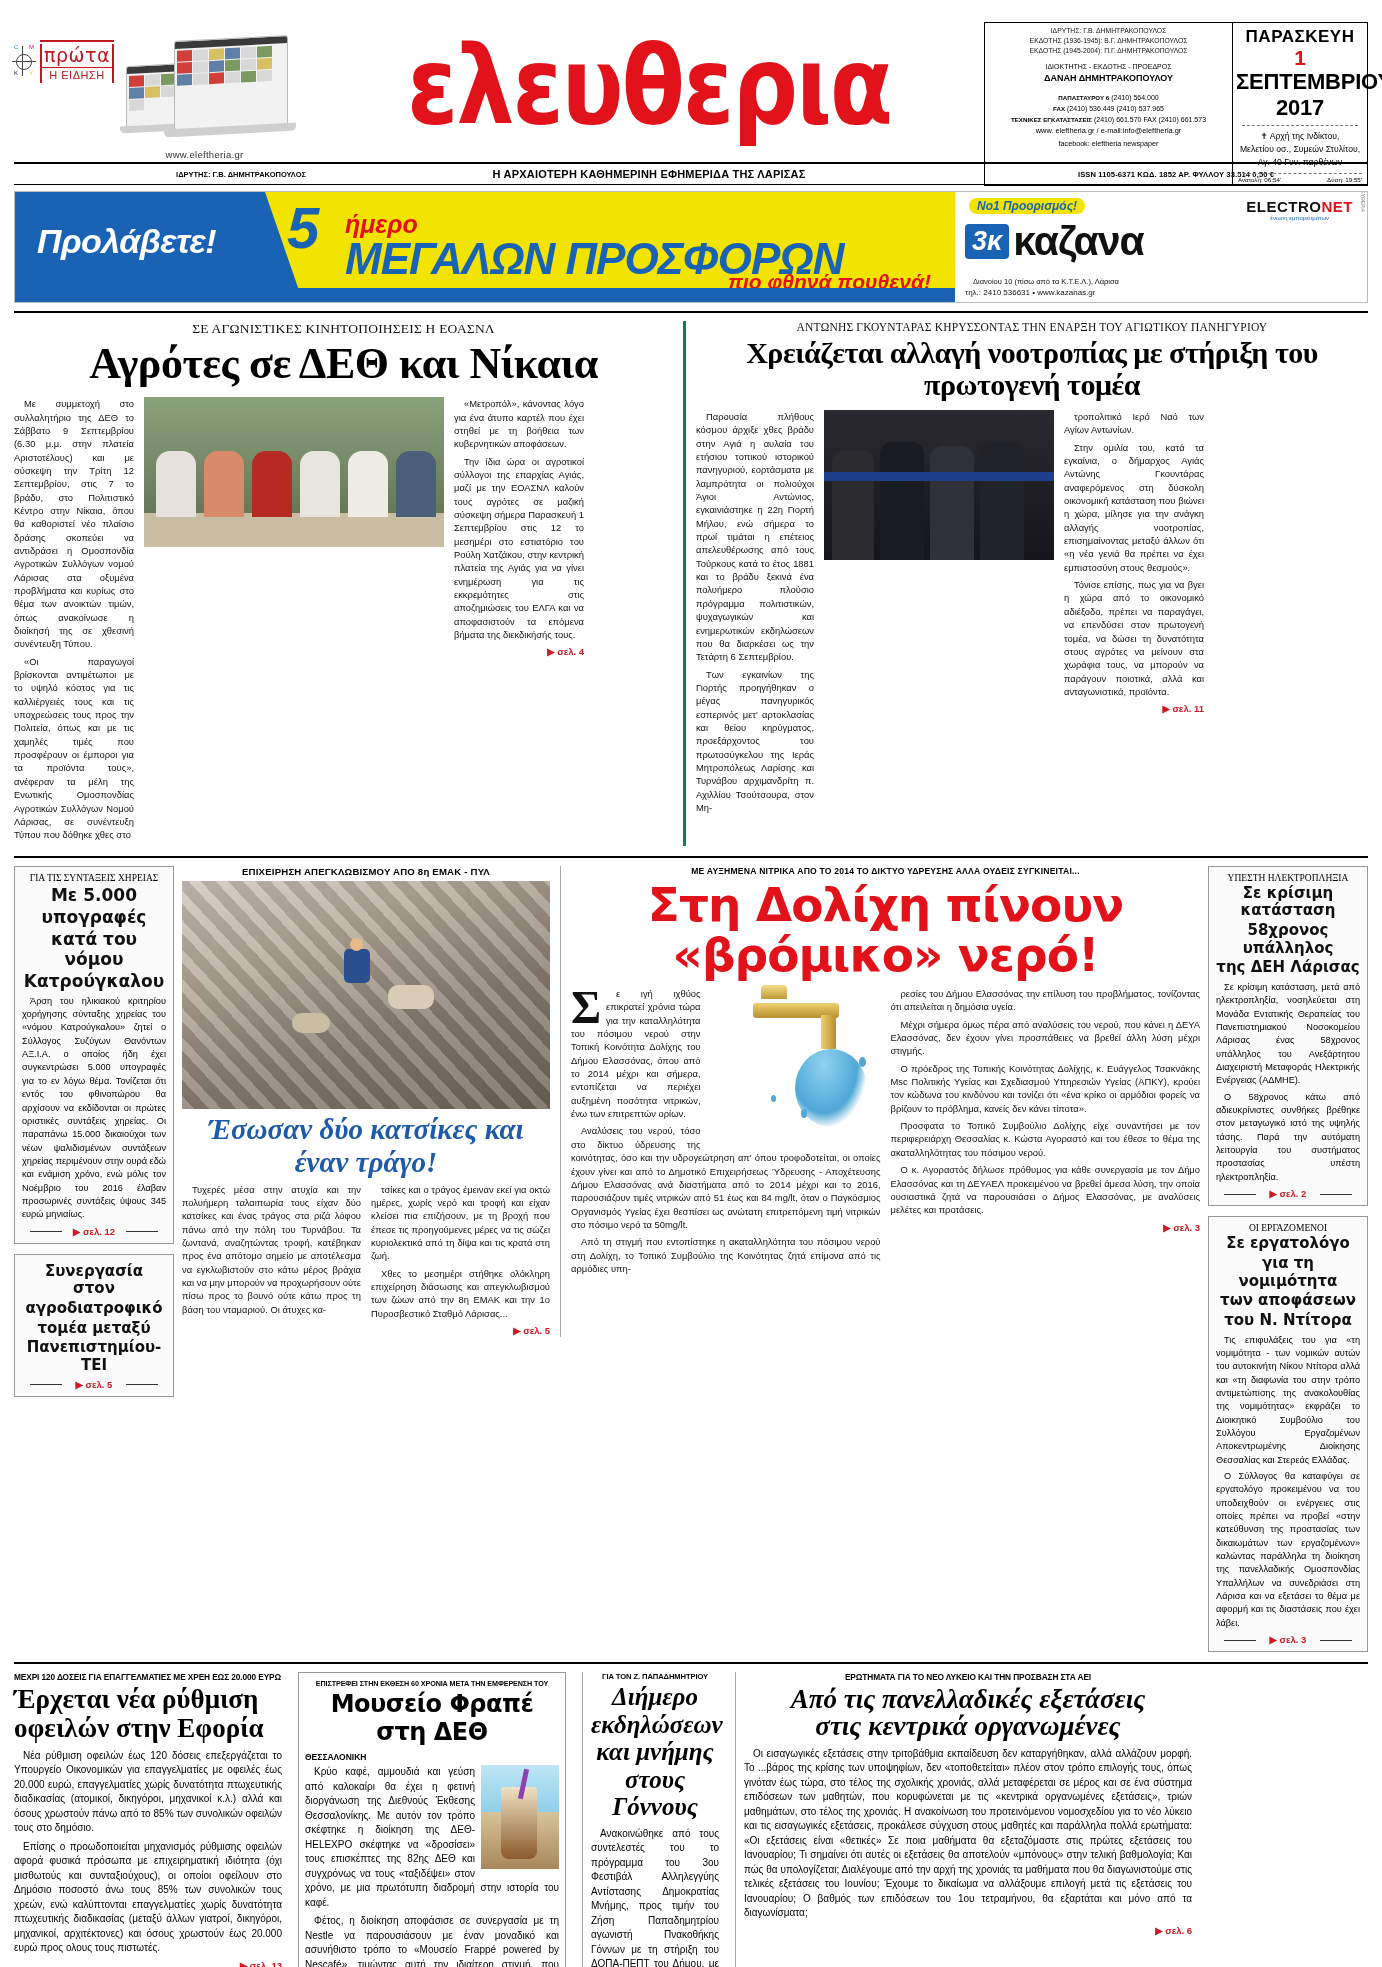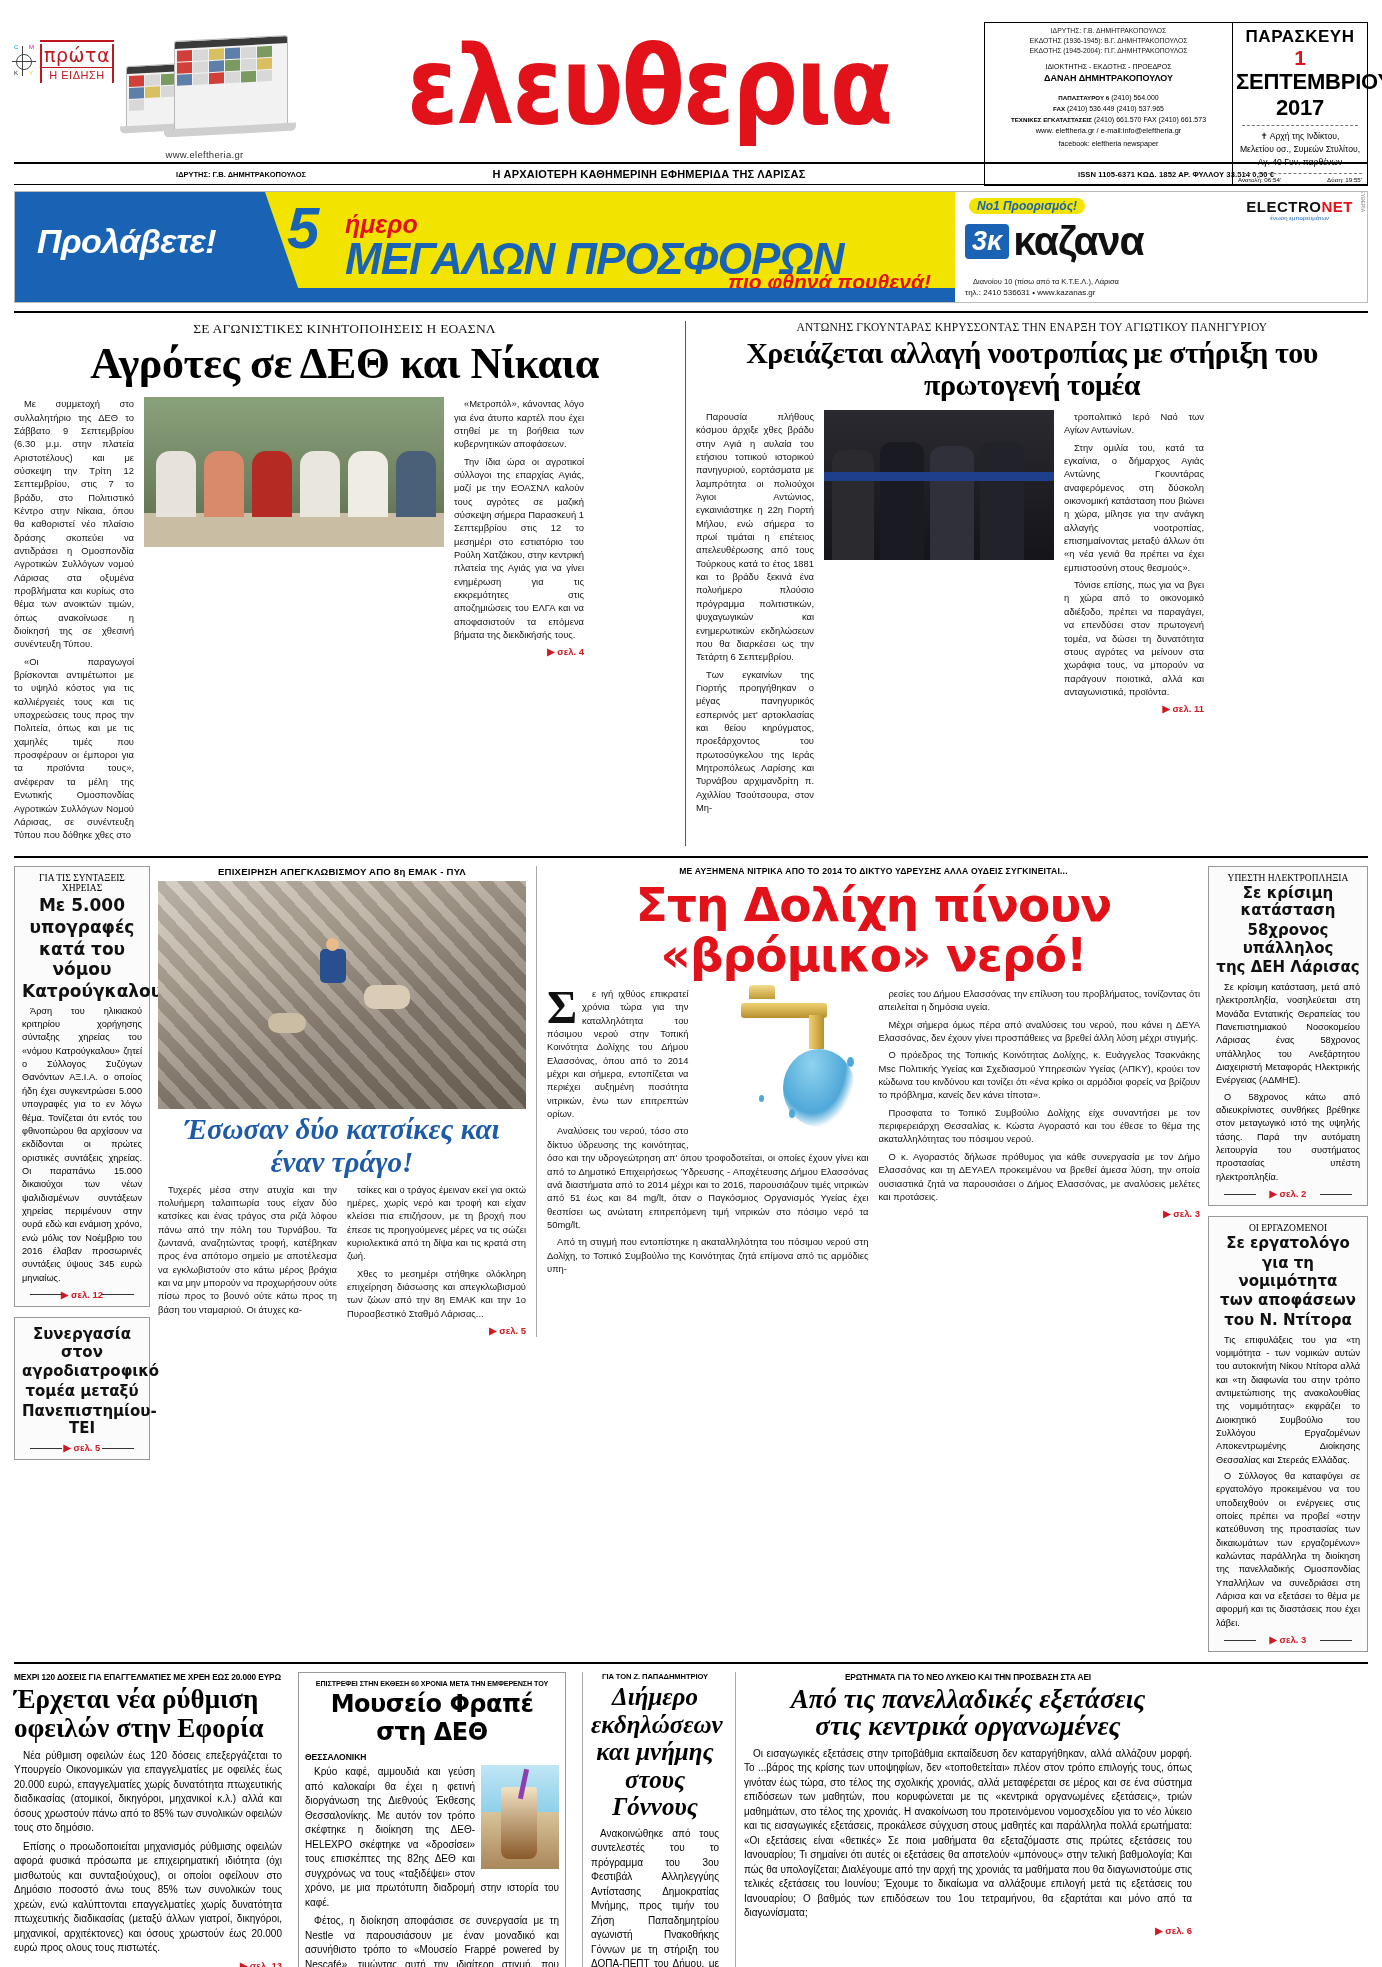--- a/index.html
+++ b/index.html
@@ -95,39 +95,39 @@
   .ban-kaz{position:absolute;left:10px;top:26px;display:flex;align-items:center;}
   .ban-kaz .bx{background:#1a63b4;color:#fff;font-weight:bold;font-size:27px;padding:2px 7px;border-radius:4px;font-style:italic;}
   .ban-kaz .kz{font-size:41px;font-weight:bold;color:#111;letter-spacing:-1px;margin-left:4px;}
   .ban-addr{position:absolute;left:18px;bottom:16px;font-size:7.5px;color:#111;}
   .ban-tel{position:absolute;left:10px;bottom:5px;font-size:8px;color:#111;}
   .ban-vert{position:absolute;right:1px;top:20px;font-size:5px;color:#888;transform:rotate(90deg);transform-origin:right top;white-space:nowrap;}
 
   
   .topwrap{display:flex;margin-top:8px;border-top:2px solid #000;padding-top:8px;}
   .story{padding:0 10px;}
-  .story.left{width:672px;border-right:1px solid #15803d;box-sizing:border-box;padding-left:0;}
+  .story.left{width:672px;border-right:3px solid #15803d;box-sizing:border-box;padding-left:0;}
   .story.right{flex:1;box-sizing:border-box;padding-right:0;}
   .kicker{text-align:center;font-family:"Liberation Serif",serif;font-size:13.5px;letter-spacing:.2px;color:#111;}
   .headline-serif{text-align:center;font-family:"Liberation Serif",serif;font-weight:bold;font-size:44px;line-height:1.05;margin-top:4px;letter-spacing:-.5px;}
   .headline-serif.sm{font-size:30px;}
   .cols3{display:flex;gap:10px;margin-top:10px;}
   .col{font-size:9.4px;line-height:1.42;text-align:justify;color:#111;}
   .col p{margin:0 0 4px 0;text-indent:10px;}
   .photo{background:#6f6352;position:relative;overflow:hidden;}
   .photo.p1{width:300px;height:150px;}
   .ph-sky{position:absolute;inset:0;background:linear-gradient(#8aa27c,#5c6b4e);}
   .ph-table{position:absolute;left:0;bottom:0;width:100%;height:34px;background:#c9bda4;}
   .ph-person{position:absolute;bottom:30px;width:40px;height:66px;border-radius:14px 14px 0 0;}
   .seal{color:#d01820;font-weight:bold;font-size:9.5px;}
   .seal .tri{color:#d01820;}
 
   
   .midwrap{display:flex;margin-top:10px;border-top:2px solid #000;padding-top:8px;gap:8px;}
-  .mid-l{width:136px;}
+  .mid-l{width:160px;}
   .mid-c{flex:1;}
   .mid-r{width:160px;}
   .boxart{border:1px solid #999;padding:6px 7px;box-sizing:border-box;background:#fbfbfb;}
   .boxart .bk{text-align:center;font-family:"Liberation Serif",serif;font-size:9.5px;letter-spacing:0;}
   .boxart .bh{text-align:center;font-weight:bold;font-size:17px;line-height:1.18;margin-top:2px;color:#111;}
   .boxart .bh.ser{font-family:"DejaVu Sans",sans-serif;}
   .boxart .bt{font-size:9.2px;line-height:1.45;text-align:justify;margin-top:4px;}
   .boxart .bt p{margin:0 0 3px 0;text-indent:8px;}
   .sealrow{text-align:center;margin-top:4px;position:relative;}
   .sealrow:before,.sealrow:after{content:"";position:absolute;top:50%;width:32px;height:1px;background:#333;}

